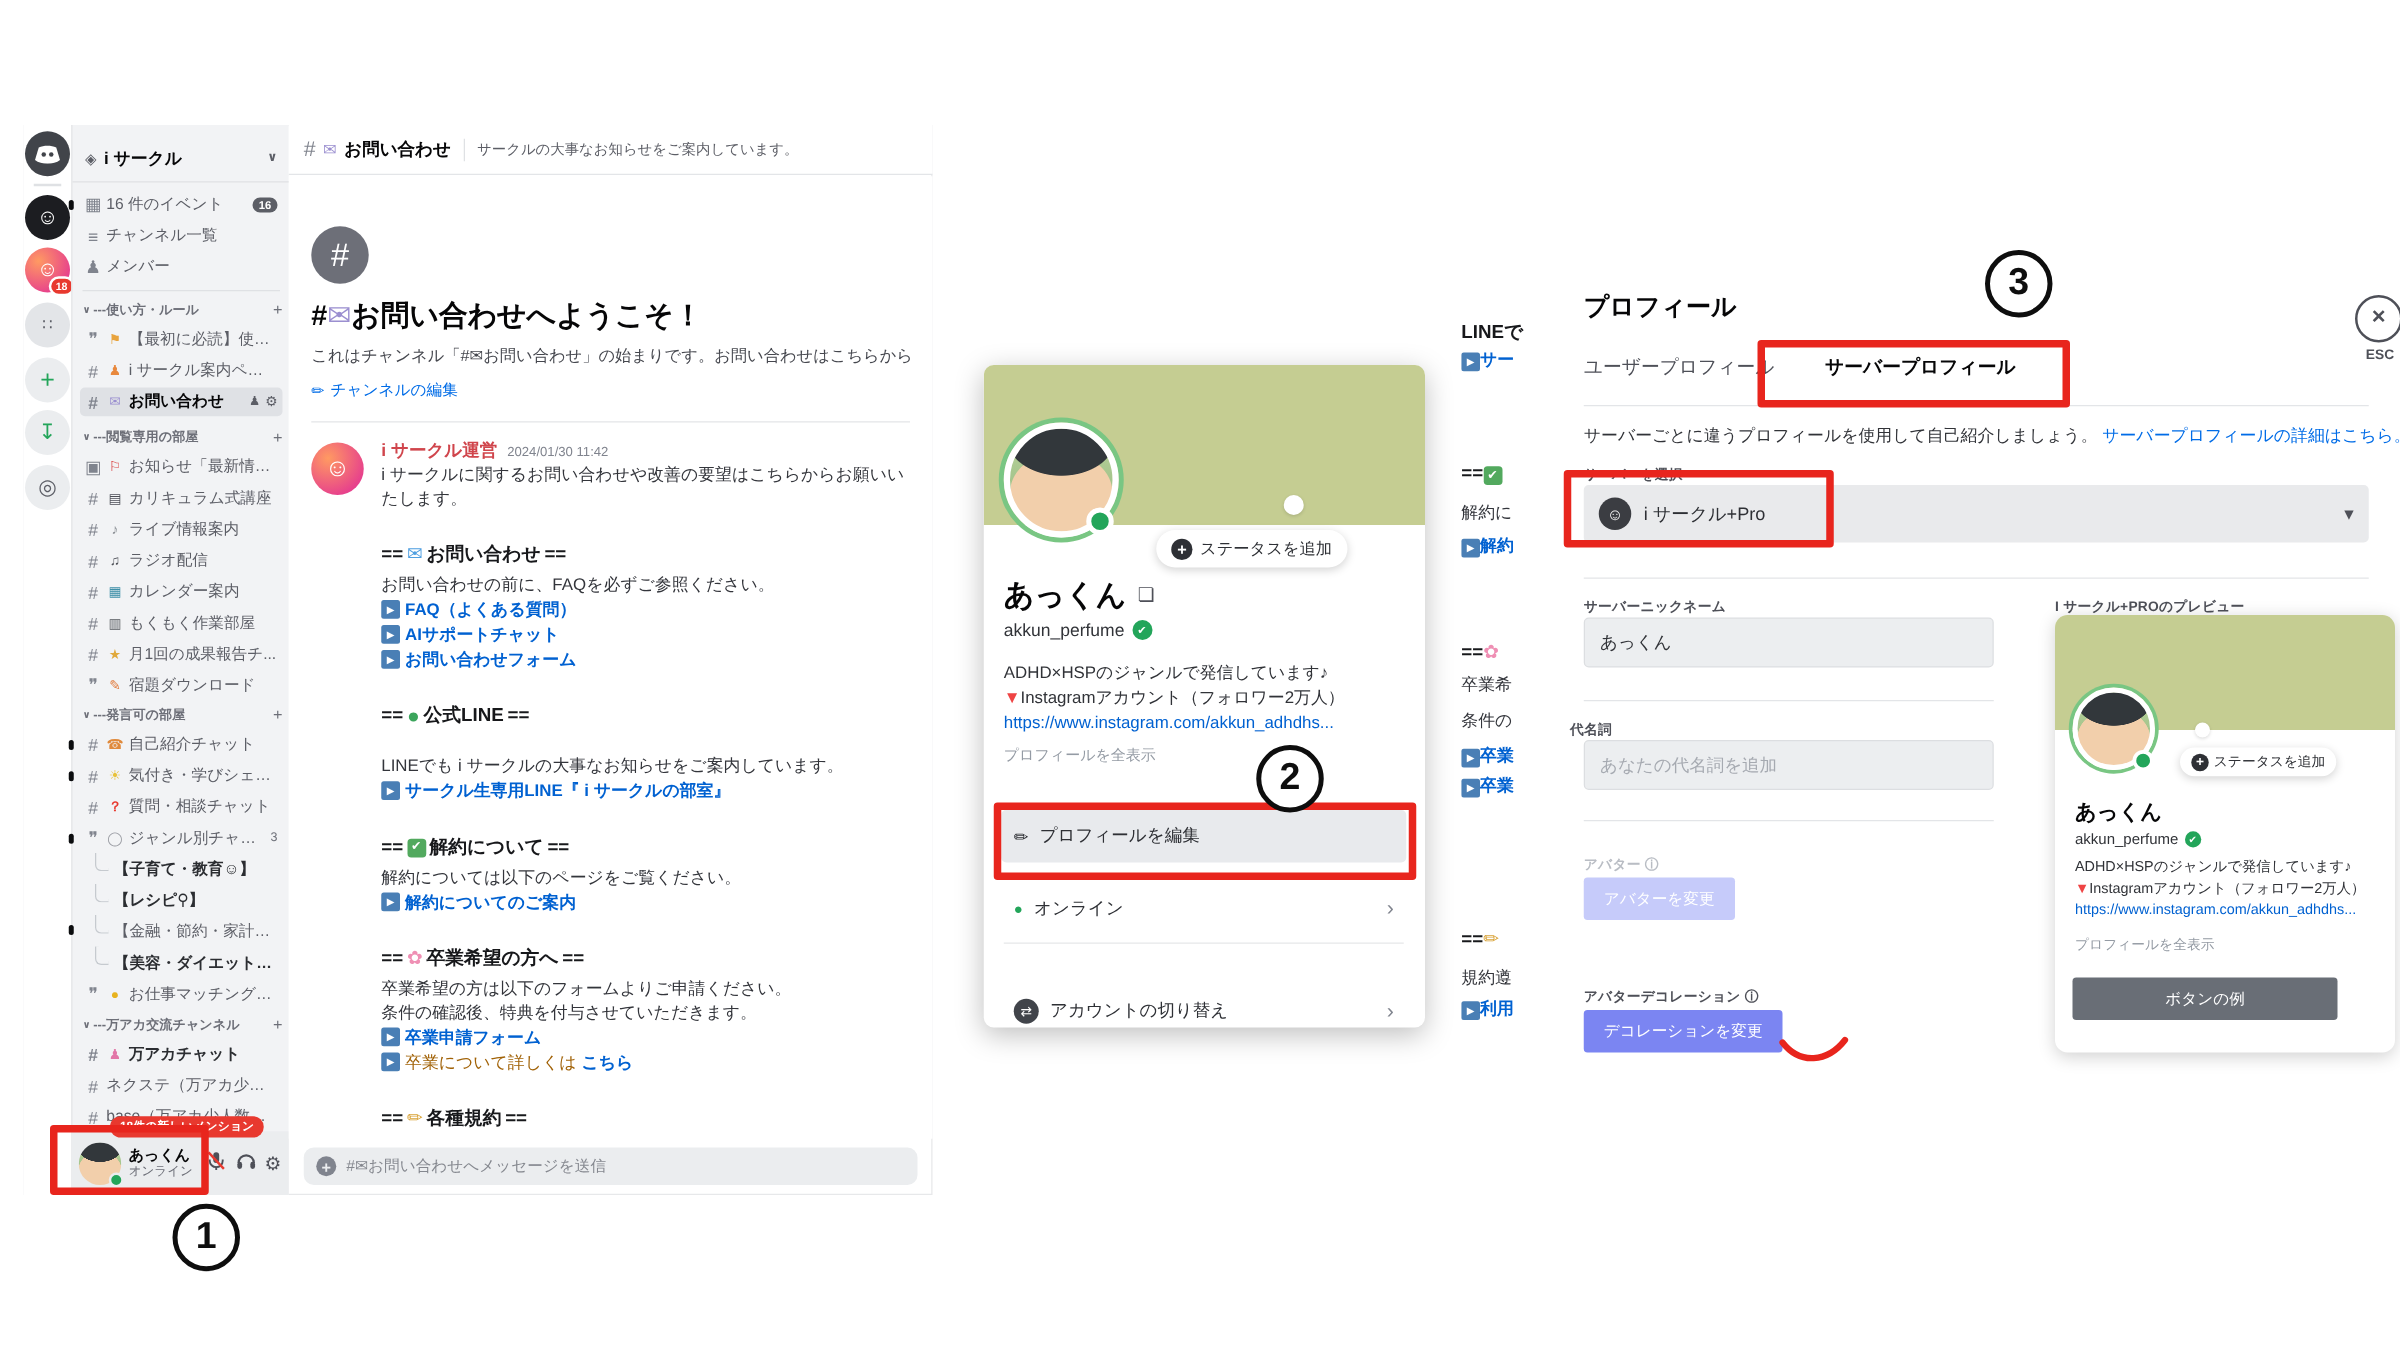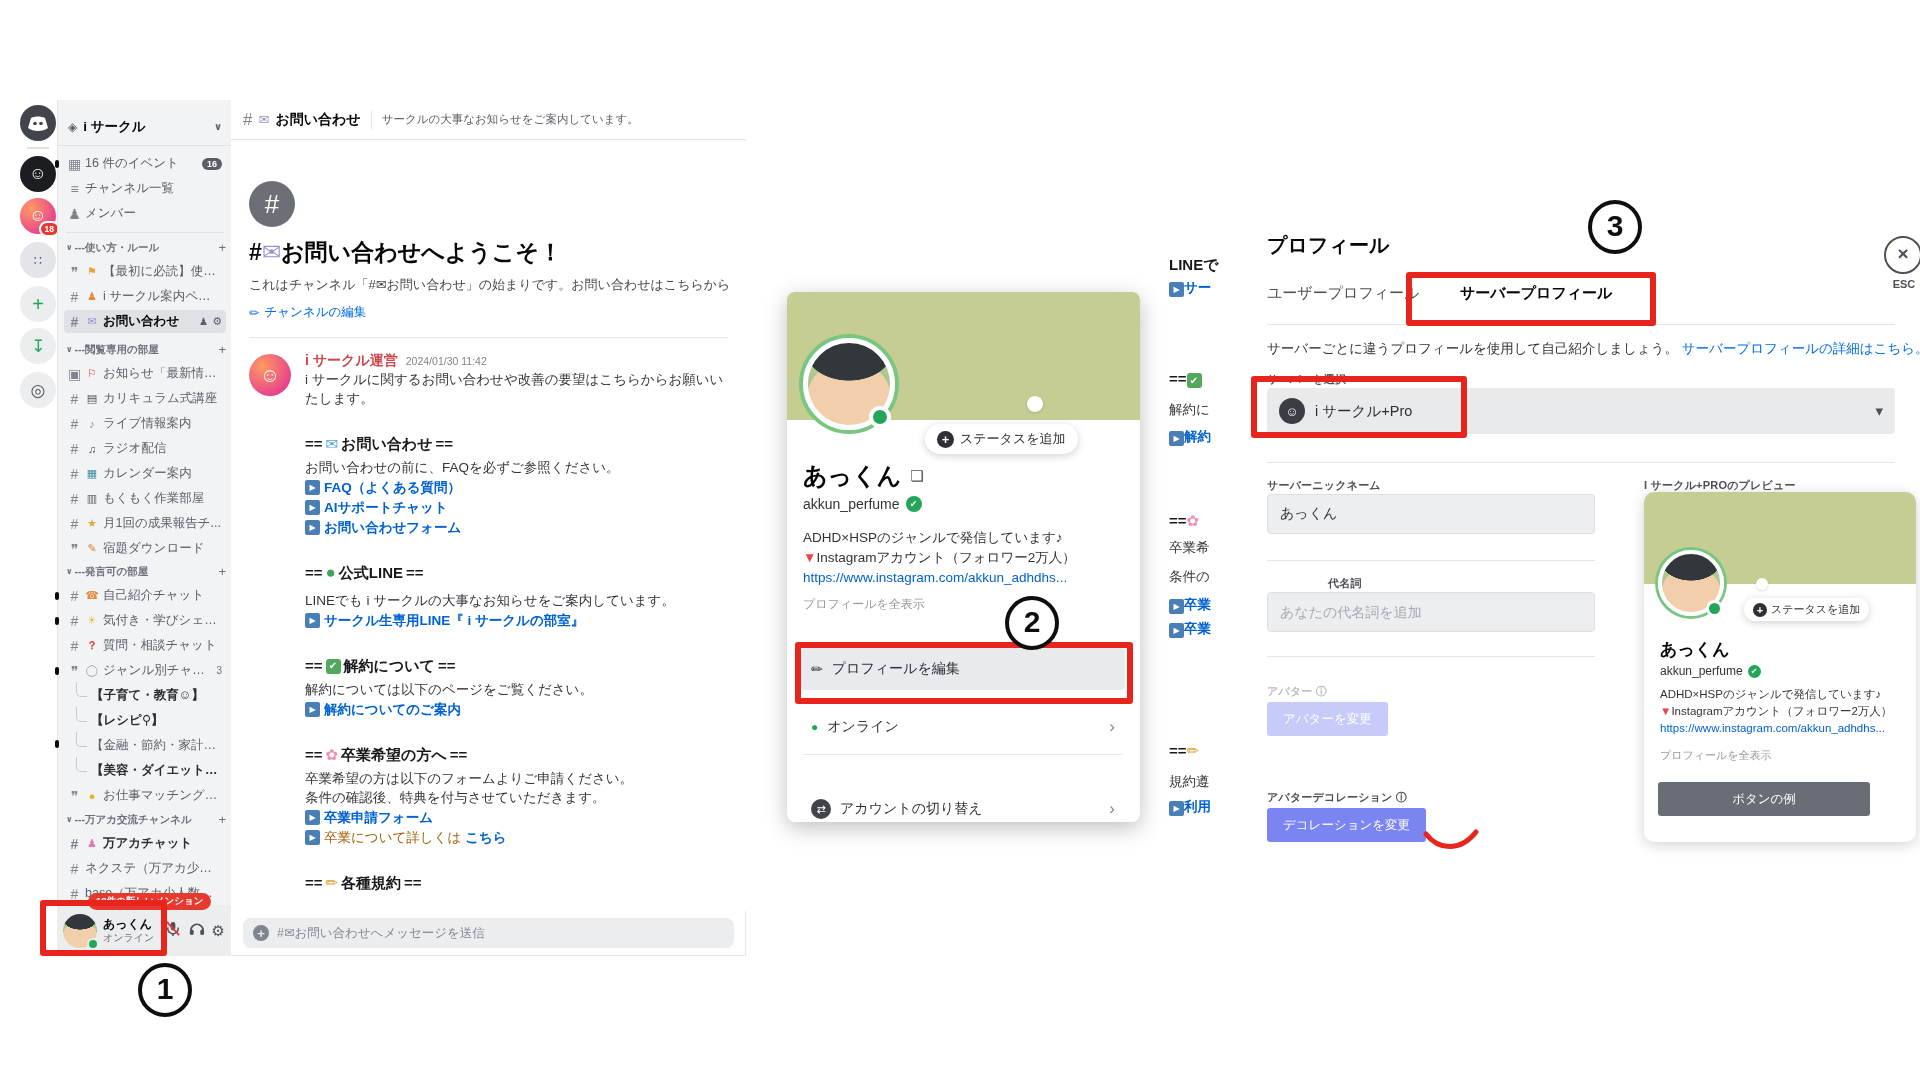--- a/index.html
+++ b/index.html
@@ -423,21 +423,21 @@
         <span class="bullet">▶</span>
         <span class="blink">お問い合わせフォーム</span>
       </div>
 
     <div class="sec-title">
       <span>==</span>
         <span style="color:#3ba55c;font-size:17px">●</span>
         <span>公式LINE</span>
         <span>==</span>
     </div>
-    <div class="msg-line" style="margin-top:8px">LINEでも i サークルの大事なお知らせをご案内しています。</div>
+    <div class="msg-line" style="margin-top:20px">LINEでも i サークルの大事なお知らせをご案内しています。</div>
     <div class="link-row">
         <span class="bullet">▶</span>
         <span class="blink">サークル生専用LINE『 i サークルの部室』</span>
       </div>
 
     <div class="sec-title">
       <span>==</span>
         <span class="chk">✔</span>
         <span>解約について</span>
         <span>==</span>
@@ -550,21 +550,21 @@
   <span class="dd-icon">☺</span>
   <span>i サークル+Pro</span>
   <span class="dd-chev">▾</span>
 </div>
 <div class="hline" style="left:1267px;top:462px;width:628px"></div>
 
 <div class="flabel" style="left:1267px;top:478px">サーバーニックネーム</div>
 <input class="sinput" style="top: 494px;" readonly="" value="あっくん">
 <div class="hline" style="left:1267px;top:560px;width:328px"></div>
 
-<div class="flabel" style="left:1328px;top:576px">代名詞</div>
+<div class="flabel" style="left:1256px;top:576px">代名詞</div>
 <input class="sinput" style="top: 592px;" readonly="" placeholder="あなたの代名詞を追加">
 <div class="hline" style="left:1267px;top:656px;width:328px"></div>
 
 <div class="flabel" style="left:1267px;top:684px;color:#b9bdc4">
   <span>アバター</span> <span>ⓘ</span>
 </div>
 <button class="btn" style="left:1267px;top:702px;background:#c6cbfa">アバターを変更</button>
 
 <div class="flabel" style="left:1267px;top:790px">
   <span>アバターデコレーション</span> <span>ⓘ</span>

